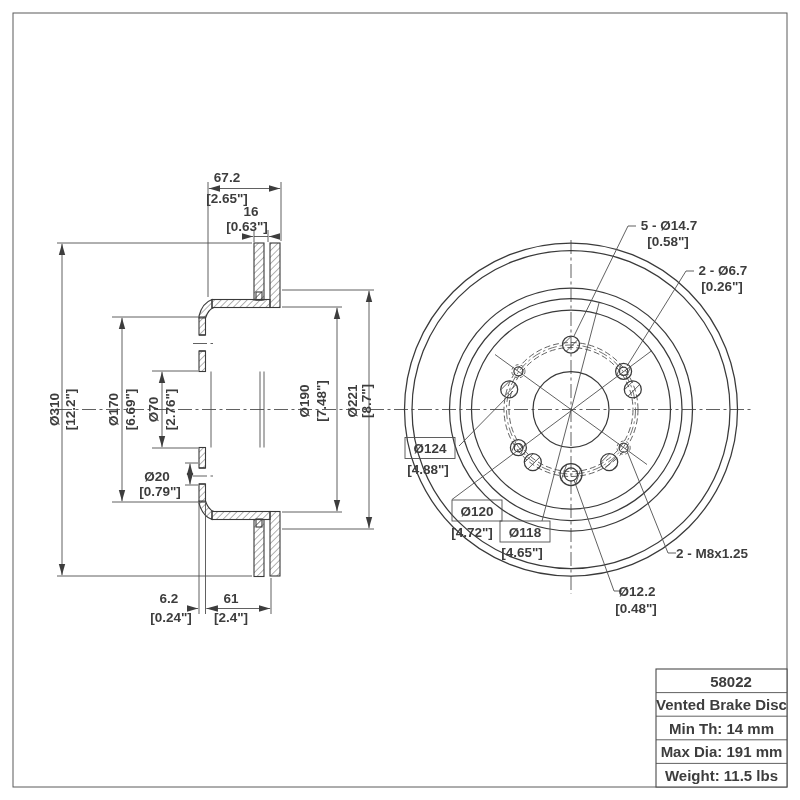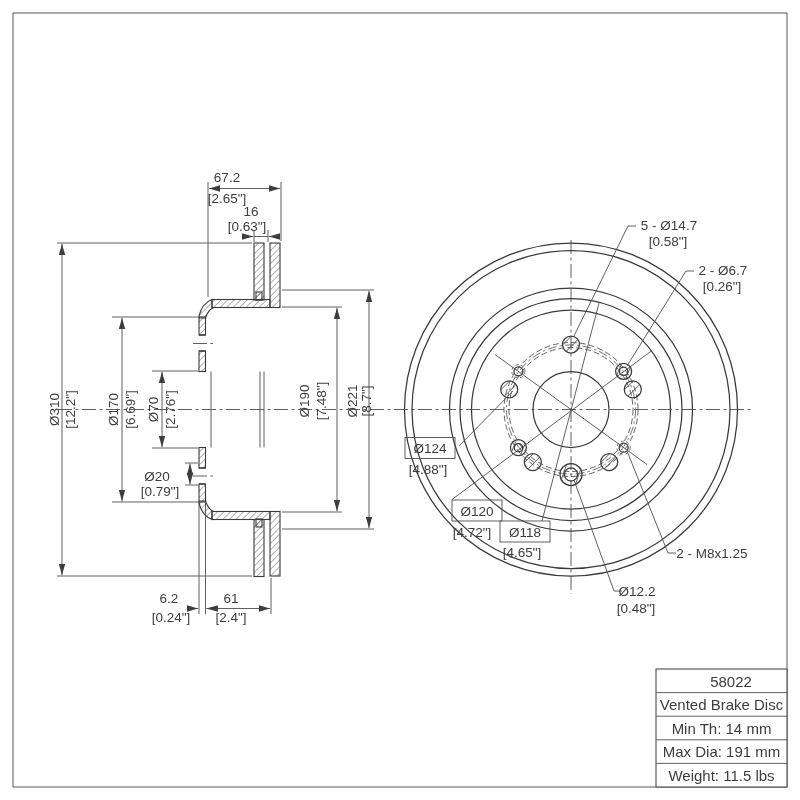--- a/index.html
+++ b/index.html
@@ -1,16 +1,16 @@
 <!DOCTYPE html>
 <html><head>
 <meta charset="utf-8">
 <style>
   html,body{margin:0;padding:0;background:#ffffff;}
-  #sheet{width:800px;height:800px;position:relative;background:#ffffff;}
+  #sheet{width:800px;height:800px;position:relative;background:#ffffff;font-weight:bold;}
   svg{font-family:"Liberation Sans", sans-serif;}
   .ol{fill:none;stroke:#3a3a3a;stroke-width:1.25;}
   .hat{fill:url(#hatch);stroke:#3a3a3a;stroke-width:1.1;}
   .thin{fill:none;stroke:#4f4f4f;stroke-width:0.9;}
   .cl{fill:none;stroke:#4f4f4f;stroke-width:0.9;stroke-dasharray:14 3.5 3 3.5;}
   .dash{fill:none;stroke:#4f4f4f;stroke-width:0.9;stroke-dasharray:6 3;}
   .dimln{fill:none;stroke:#4f4f4f;stroke-width:0.9;}
   text{fill:#3d3d3d;font-size:13.5px;}
   .tbt{font-size:15px;}
 </style>

